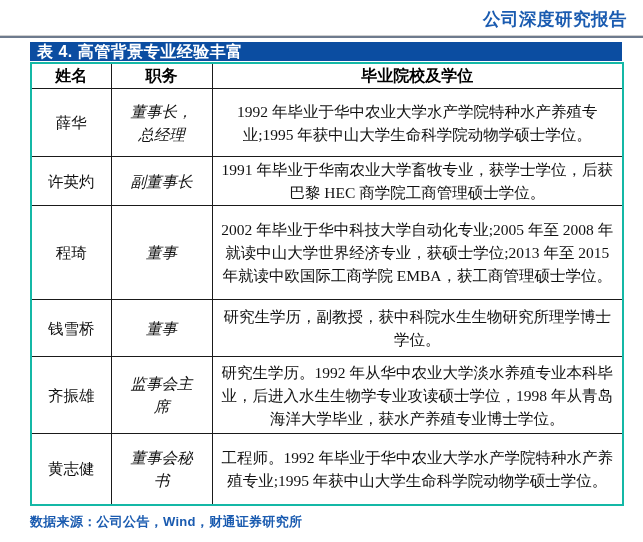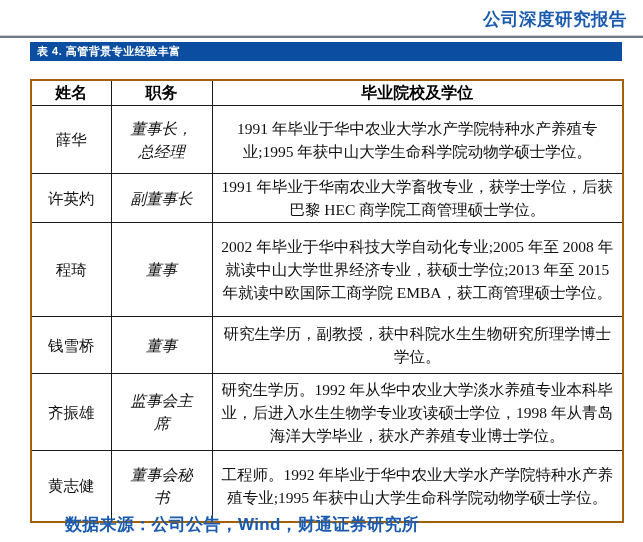--- a/index.html
+++ b/index.html
@@ -40,32 +40,32 @@
   .table-block {
     position: absolute;
     left: 30px;
     top: 42px;
     width: 592px;
   }
   .table-caption {
     background: #0b4da1;
     color: #ffffff;
     font-weight: bold;
-    font-size: 11px;
+    font-size: 16px;
     height: 19px;
     line-height: 19px;
     padding-left: 7px;
     letter-spacing: 0.5px;
   }
   table.exec-table {
     border-collapse: collapse;
     table-layout: fixed;
     width: 592px;
-    margin-top: 18px;
-    border: 2px solid #a16207;
+    margin-top: 1px;
+    border: 2px solid #14b8a6;
   }
   .exec-table th, .exec-table td {
     border: 1px solid #1a1a1a;
     vertical-align: middle;
     text-align: center;
     padding: 1px 6px;
     box-sizing: border-box;
   }
   .exec-table thead th {
     font-family: "Liberation Serif", "DejaVu Serif", serif;
@@ -87,23 +87,22 @@
   tr.r3 { height: 94px; }
   tr.r4 { height: 57px; }
   tr.r5 { height: 77px; }
   tr.r6 { height: 71px; }
   .source-note {
     position: absolute;
     left: 30px;
     top: 513px;
     color: #1a5bb0;
     font-weight: bold;
-    font-size: 17px;
+    font-size: 13px;
     letter-spacing: 0.3px;
-    margin-left: 35px;
   }
 </style>
 </head>
 <body>
 
 <div class="page">
 
   <div class="page-header">
     <span>公司深度研究报告</span>
   </div>
@@ -124,21 +123,21 @@
           <th>姓名</th>
           <th>职务</th>
           <th>毕业院校及学位</th>
         </tr>
       </thead>
       <tbody>
         <tr class="r1">
           <td class="cell-name">薛华</td>
           <td class="cell-pos">董事长，
 总经理</td>
-          <td class="cell-edu">1991 年毕业于华中农业大学水产学院特种水产养殖专业;1995 年获中山大学生命科学院动物学硕士学位。</td>
+          <td class="cell-edu">1992 年毕业于华中农业大学水产学院特种水产养殖专业;1995 年获中山大学生命科学院动物学硕士学位。</td>
         </tr>
         <tr class="r2">
           <td class="cell-name">许英灼</td>
           <td class="cell-pos">副董事长</td>
           <td class="cell-edu">1991 年毕业于华南农业大学畜牧专业，获学士学位，后获巴黎 HEC 商学院工商管理硕士学位。</td>
         </tr>
         <tr class="r3">
           <td class="cell-name">程琦</td>
           <td class="cell-pos">董事</td>
           <td class="cell-edu">2002 年毕业于华中科技大学自动化专业;2005 年至 2008 年就读中山大学世界经济专业，获硕士学位;2013 年至 2015 年就读中欧国际工商学院 EMBA，获工商管理硕士学位。</td>

